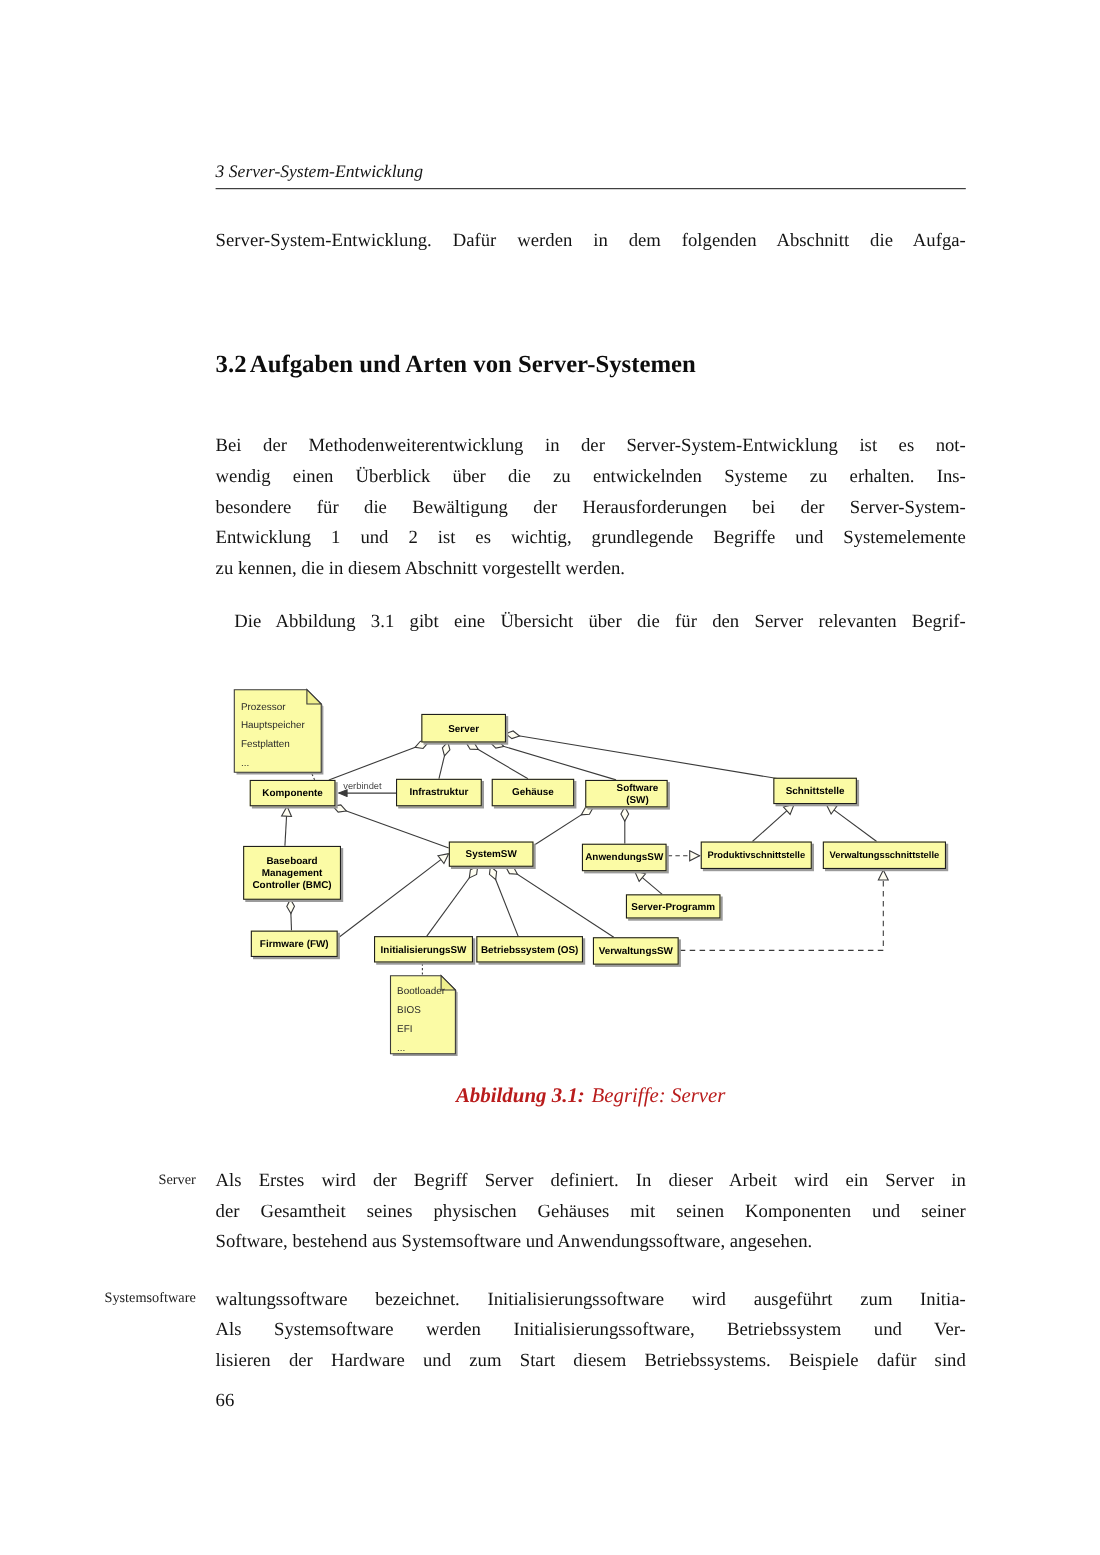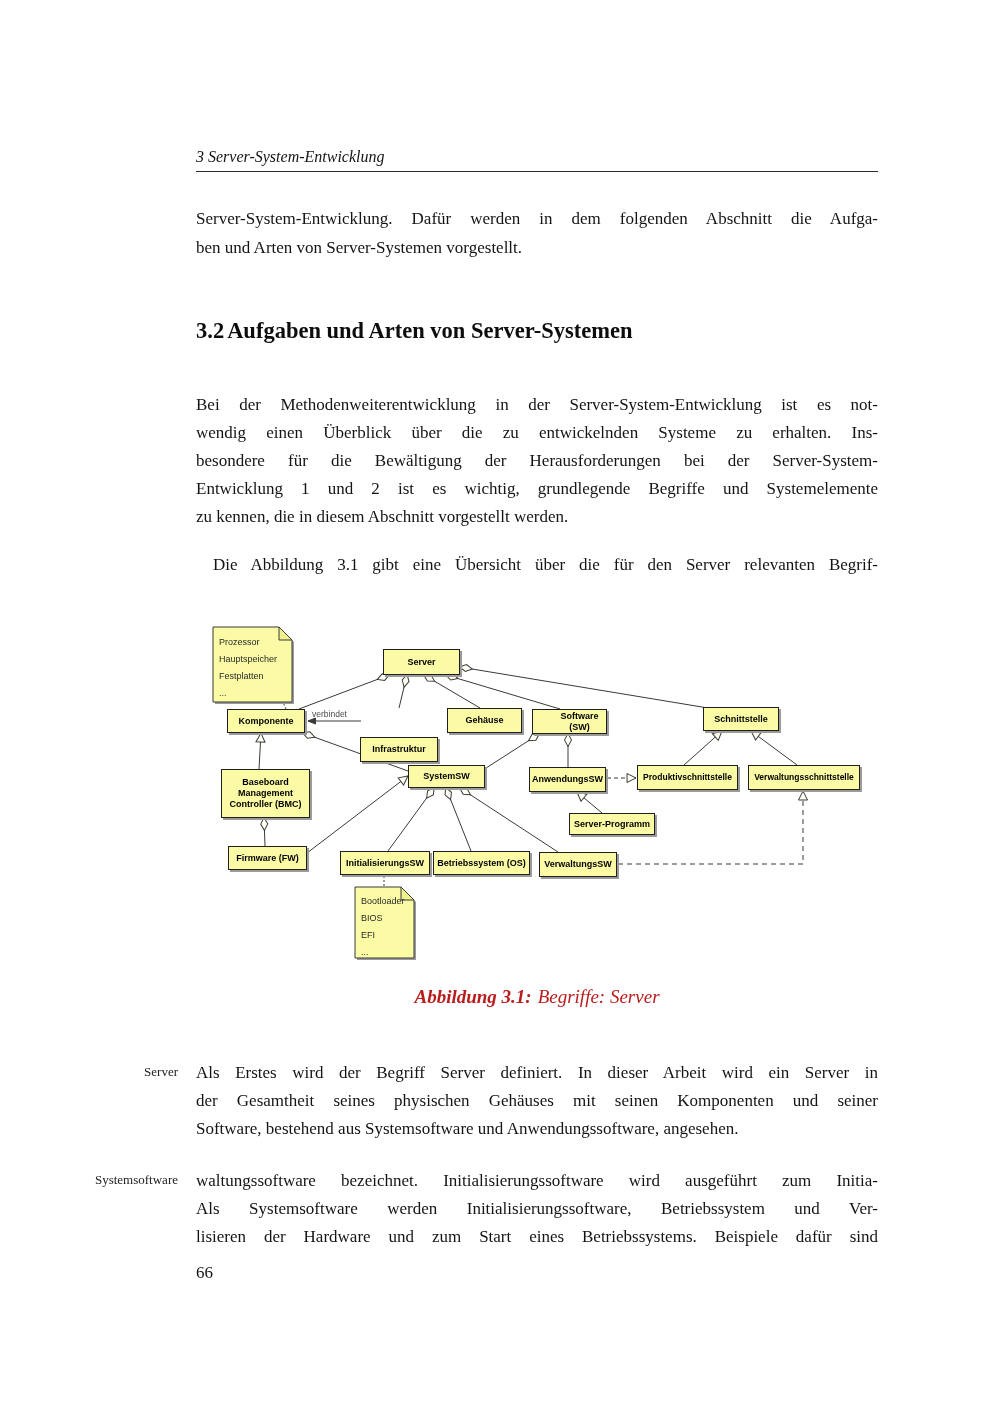--- a/index.html
+++ b/index.html
@@ -49,21 +49,20 @@
 </head>
 <body>
 
 <div class="page">
 
   <div class="running-header">3 Server-System-Entwicklung</div>
   <div class="header-rule"></div>
 
   <div class="para p-intro" style="top:204px;">
     <div class="ln jl">Server-System-Entwicklung. Dafür werden in dem folgenden Abschnitt die Aufga-</div>
-    <div class="ln ll">ben und Arten von Server-Systemen vorgestellt.</div>
   </div>
 
   <div class="section-heading">
     <span>3.2</span>
     <span>Aufgaben und Arten von Server-Systemen</span>
   </div>
 
   <div class="para" style="top:391px;">
     <div class="ln jl">Bei der Methodenweiterentwicklung in der Server-System-Entwicklung ist es not-</div>
     <div class="ln jl">wendig einen Überblick über die zu entwickelnden Systeme zu erhalten. Ins-</div>
@@ -137,21 +136,21 @@
 ...</div>
     <div class="note-text" style="left:158px;top:271px;width:52px;">Bootloader
 BIOS
 EFI
 ...</div>
 
     <div class="edge-label">verbindet</div>
 
     <div class="node" style="left:180px;top:27px;width:77px;height:26px;">Server</div>
     <div class="node" style="left:24px;top:87px;width:78px;height:24px;">Komponente</div>
-    <div class="node" style="left:157px;top:86px;width:78px;height:25px;margin-top:29px;">Infrastruktur</div>
+    <div class="node" style="left:157px;top:86px;width:78px;height:25px;">Infrastruktur</div>
     <div class="node" style="left:244px;top:86px;width:75px;height:25px;">Gehäuse</div>
     <div class="node" style="left:329px;top:87px;width:75px;height:25px;padding-left:20px;">Software (SW)</div>
     <div class="node" style="left:500px;top:85px;width:76px;height:24px;">Schnittstelle</div>
     <div class="node" style="left:205px;top:143px;width:77px;height:23px;">SystemSW</div>
     <div class="node" style="left:326px;top:145px;width:77px;height:25px;">AnwendungsSW</div>
     <div class="node small" style="left:434px;top:143px;width:101px;height:25px;">Produktivschnittstelle</div>
     <div class="node small" style="left:545px;top:143px;width:112px;height:25px;">Verwaltungsschnittstelle</div>
     <div class="node" style="left:18px;top:147px;width:89px;height:49px;padding:2px;">Baseboard Management Controller (BMC)</div>
     <div class="node" style="left:25px;top:224px;width:79px;height:24px;">Firmware (FW)</div>
     <div class="node" style="left:137px;top:229px;width:90px;height:24px;">InitialisierungsSW</div>
@@ -168,18 +167,18 @@
   <div class="para" style="top:1059px;">
     <div class="ln jl">Als Erstes wird der Begriff Server definiert. In dieser Arbeit wird ein Server in</div>
     <div class="ln jl">der Gesamtheit seines physischen Gehäuses mit seinen Komponenten und seiner</div>
     <div class="ln ll">Software, bestehend aus Systemsoftware und Anwendungssoftware, angesehen.</div>
   </div>
 
   <div class="margin-note" style="top:1172px;">Systemsoftware</div>
   <div class="para" style="top:1167px;">
     <div class="ln jl">waltungssoftware bezeichnet. Initialisierungssoftware wird ausgeführt zum Initia-</div>
     <div class="ln jl">Als Systemsoftware werden Initialisierungssoftware, Betriebssystem und Ver-</div>
-    <div class="ln jl">lisieren der Hardware und zum Start eines Betriebssystems. Beispiele dafür sind</div>
+    <div class="ln jl">lisieren der Hardware und zum Start diesem Betriebssystems. Beispiele dafür sind</div>
   </div>
 
   <div class="page-number">66</div>
 
 </div>
 
 </body></html>

